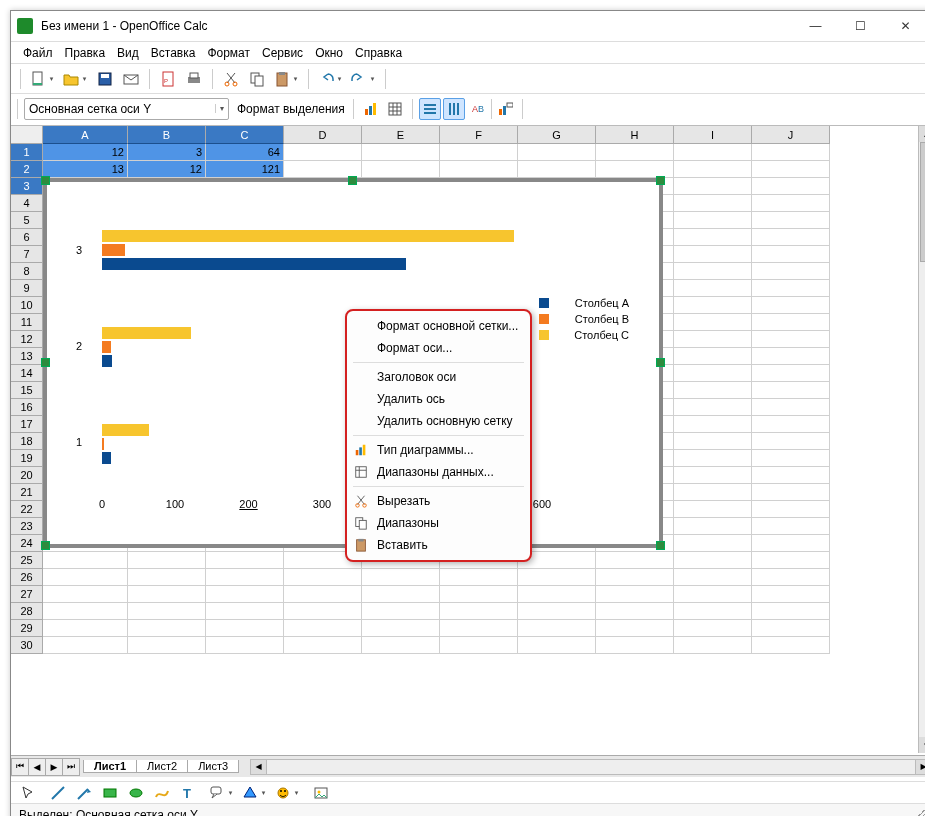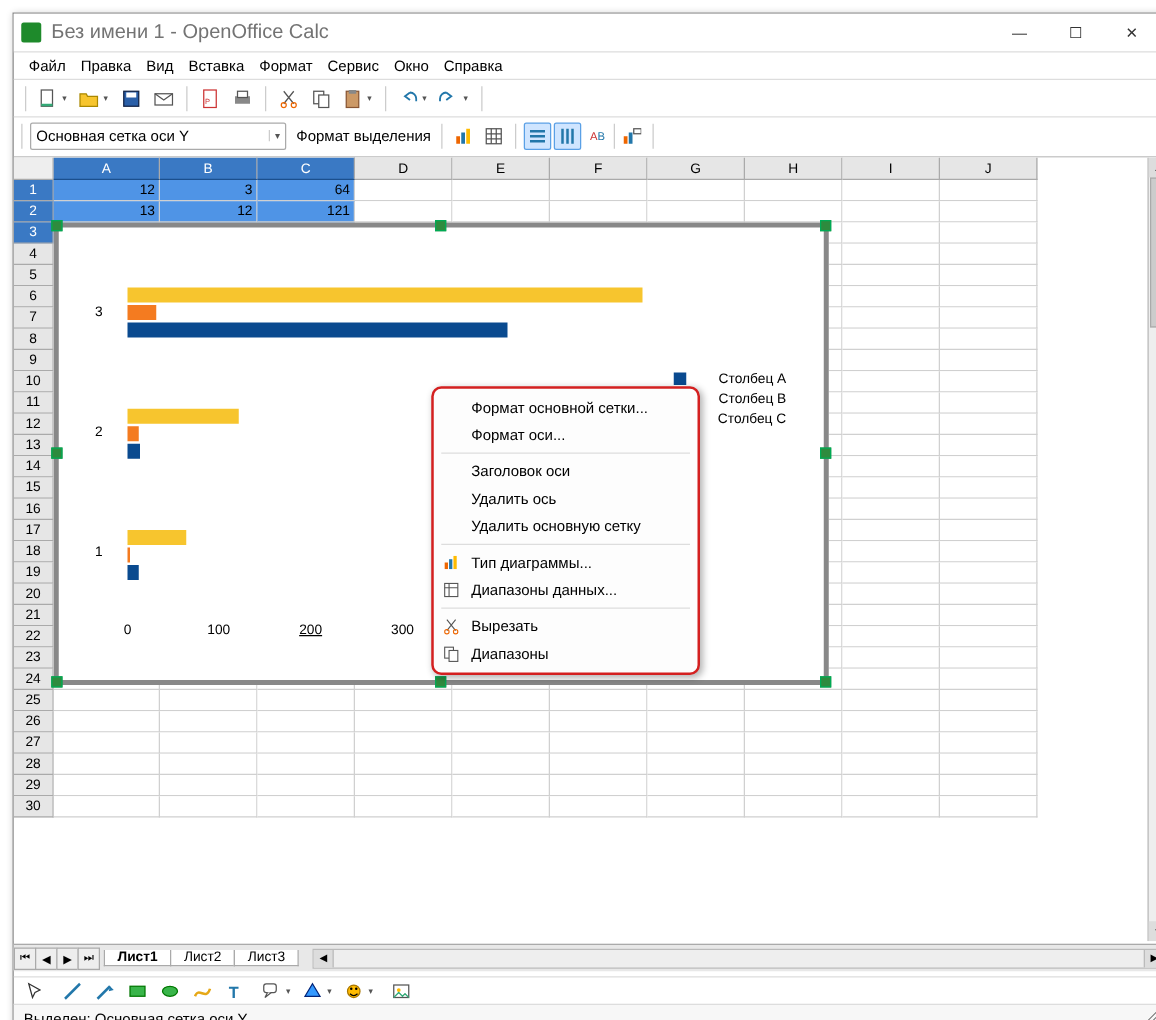--- a/index.html
+++ b/index.html
@@ -2,21 +2,21 @@
 <html><head>
 <meta charset="utf-8">
 <style>
   * { box-sizing: border-box; font-family: "Segoe UI", Tahoma, sans-serif; }
   body { margin: 0; background: #fff; padding: 10px; font-size: 12px; }
   .window { width: 925px; height: 816px; background: #fff; border: 1px solid #888; box-shadow: 0 0 6px rgba(0,0,0,.2); position: relative; }
 
   
   .titlebar { height: 30px; background: #fff; display:flex; align-items:center; padding:0 6px; }
   .titlebar .app-icon { width:16px; height:16px; background:#1e8a2b; border-radius:2px; margin-right:8px; }
-  .titlebar .title { font-size:16px; color:#737373; }
+  .titlebar .title { font-size:12px; color:#000000; }
   .titlebar .win-controls { margin-left:auto; display:flex; }
   .win-controls div { width:45px; height:28px; display:flex; align-items:center; justify-content:center; color:#333; font-size:12px; }
   .win-controls .close-icon { background:transparent; }
 
   
   .menubar { height:22px; border-top:1px solid #ddd; display:flex; align-items:center; padding:0 6px; gap:0; font-size:12px; }
   .menubar span { padding:2px 6px; }
 
   
   .toolbar { height:30px; border-top:1px solid #ddd; display:flex; align-items:center; padding:0 6px; gap:4px; }
@@ -64,21 +64,21 @@
   .bar.blue { background:#0a4a8f; }
   .bar.orange { background:#f47b20; }
   .bar.yellow { background:#f7c52e; }
   .legend { position:absolute; right:20px; top:105px; width:90px; font-size:11px; }
   .legend .item { display:flex; align-items:center; gap:6px; margin-bottom:4px;justify-content:space-between; }
   .legend .swatch { width:10px; height:10px; }
   .axis-tick-x { position:absolute; bottom:-18px; font-size:11px; width:40px; text-align:center; margin-left:-20px; }
   .axis-tick-y { position:absolute; left:-26px; font-size:11px; height:14px; margin-top:-7px; }
 
   
-  .context-menu { position:absolute; left:298px; top:127px; width:215px; background:#fdfdfd; border:2px solid #d42020; border-radius:8px; box-shadow:2px 2px 6px rgba(0,0,0,.3); padding:4px 0; z-index:5; }
+  .context-menu { position:absolute; left:298px; top:127px; width:187px; background:#fdfdfd; border:2px solid #d42020; border-radius:8px; box-shadow:2px 2px 6px rgba(0,0,0,.3); padding:4px 0; z-index:5; }
   .context-menu .mi { display:flex; align-items:center; height:22px; padding:0 10px 0 30px; font-size:12px; position:relative; }
   .context-menu .msep { height:1px; background:#ddd; margin:3px 6px; }
   .context-menu .mi .micon { position:absolute; left:6px; width:16px; height:16px; display:flex; align-items:center; justify-content:center; }
 
   
   .tabs-row { position:absolute; left:0; right:0; bottom:28px; height:22px; display:flex; align-items:center; border-top:1px solid #aaa; background:#e8e8e8; font-size:11px; }
   .tabs-row .nav { display:flex; }
   .tabs-row .nav .nbtn { width:18px; height:18px; display:flex; align-items:center; justify-content:center; border:1px solid #aaa; background:#eee; margin-right:-1px; font-size:9px; }
   .tabs-row .tabs { display:flex; margin-left:4px; }
   .tabs-row .tab { padding:0 10px; background:#fff; border:1px solid #aaa; border-top:none; margin-right:-1px; }
@@ -770,20 +770,29 @@
           </div>
           <div class="mi">
             <span class="micon">
                 <svg width="14" height="14" viewBox="0 0 16 16">
                   <rect x="2" y="2" width="8" height="10" fill="#fff" stroke="#555"></rect>
                   <rect x="6" y="5" width="8" height="10" fill="#fff" stroke="#555"></rect>
                 </svg>
               </span>
             <span>Диапазоны</span>
           </div>
+          <div class="mi">
+            <span class="micon">
+                <svg width="14" height="14" viewBox="0 0 16 16">
+                  <rect x="3" y="2" width="10" height="13" fill="#c96" stroke="#853"></rect>
+                  <rect x="5" y="1" width="6" height="3" fill="#888"></rect>
+                </svg>
+              </span>
+            <span>Вставить</span>
+          </div>
         </div>
 
       </div>
 
       <div class="vscroll">
         <div class="arrow">▲</div>
         <div class="thumb"></div>
         <div class="arrow bottom">▼</div>
       </div>
     </div>

